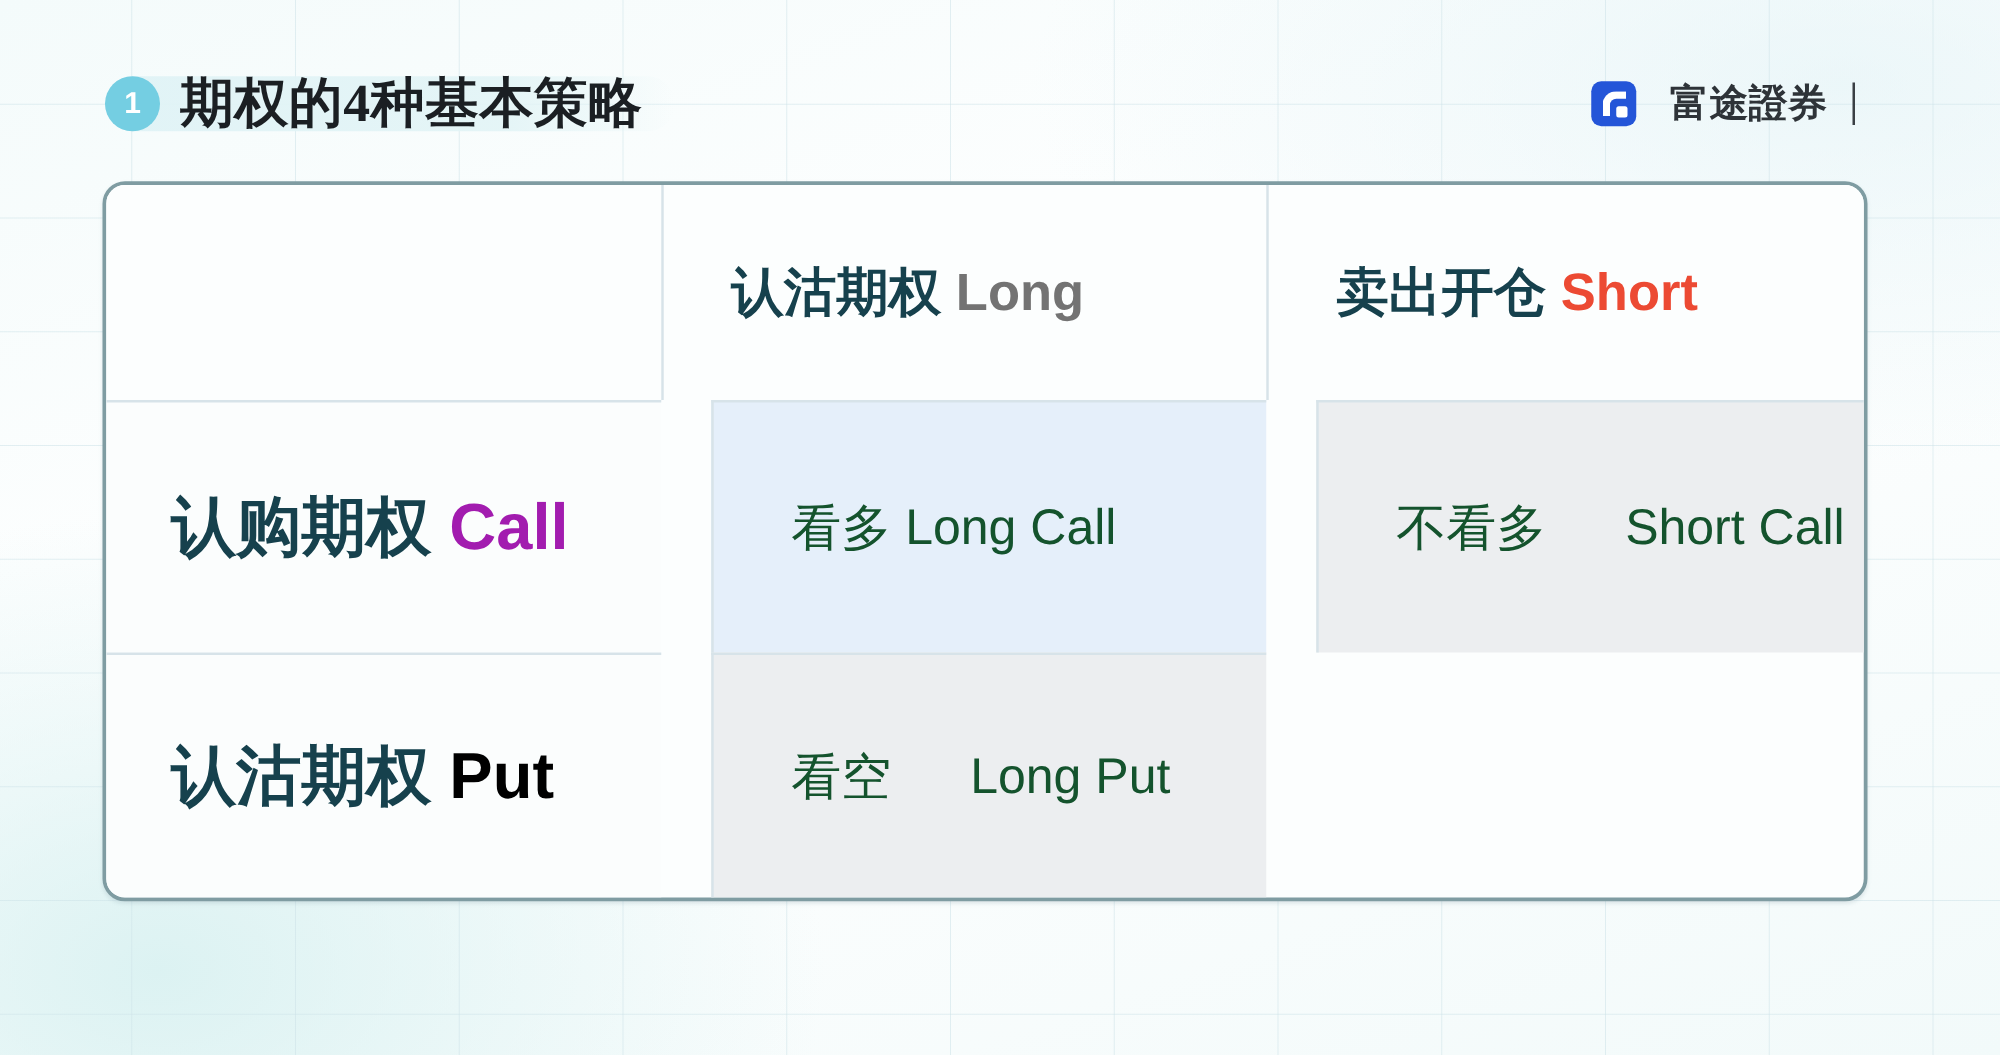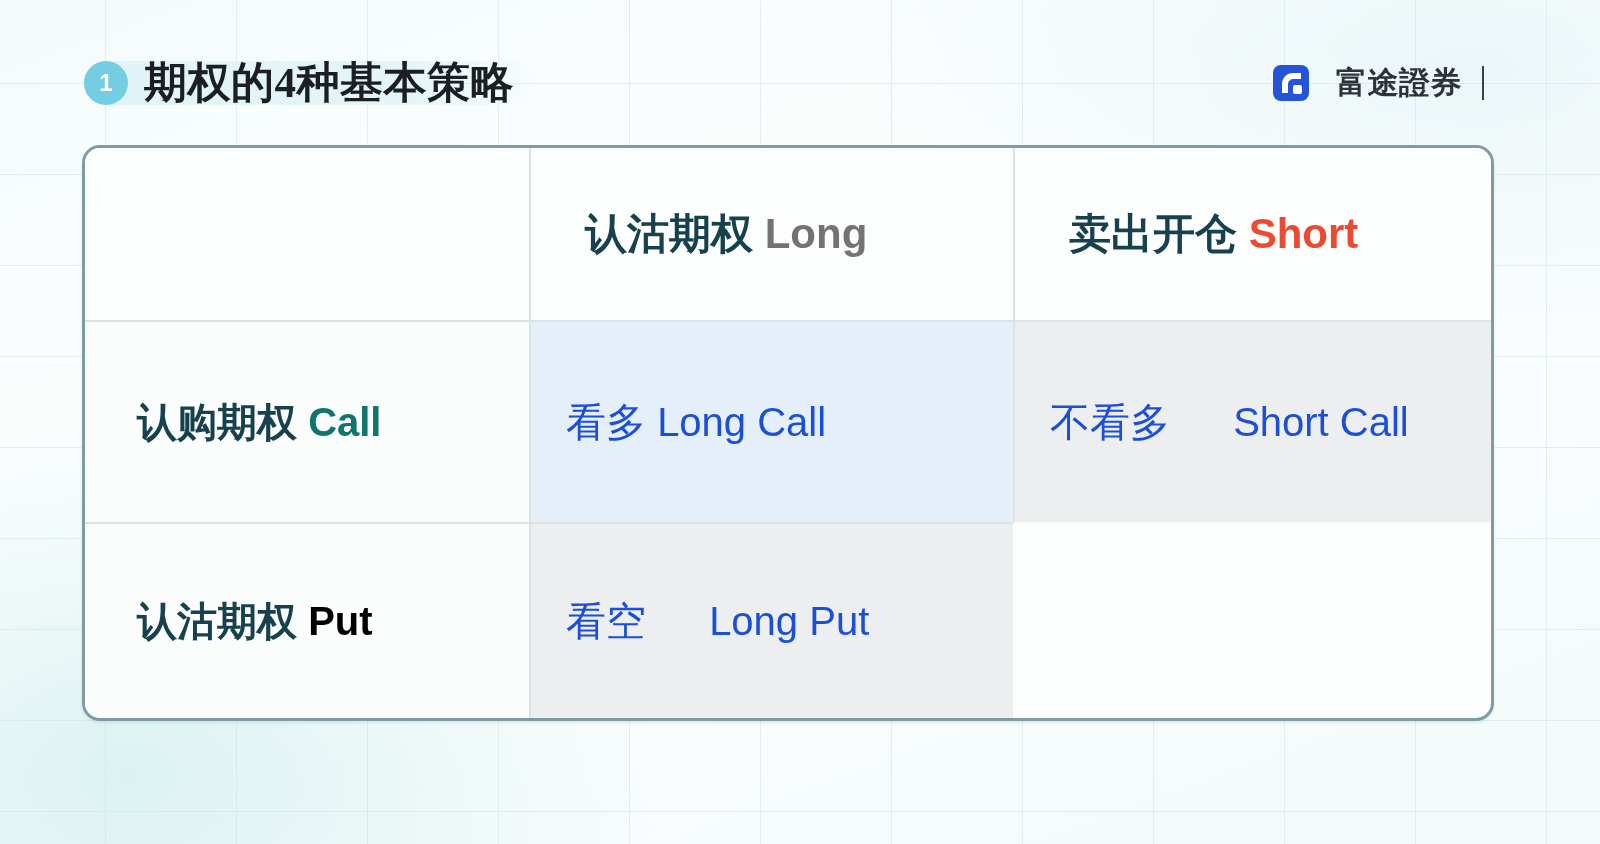--- a/index.html
+++ b/index.html
@@ -180,36 +180,37 @@
     font-weight: 700;
     color: #16414d;
     white-space: nowrap;
     background: #fcfefe;
     padding-left: 54px;
   }
   .hdr .accent-green { color: #737373; }
   .hdr .accent-red { color: #ec4a33; text-align: center; }
 
   .rowlabel {
-    font-size: 40px;
+    font-size: 52px;
     font-weight: 700;
     color: #16414d;
     white-space: nowrap;
     background: #fbfdfd;
     padding-left: 52px;
   }
-  .rowlabel .accent-green { color: #0f766e; }
+  .rowlabel .accent-green { color: #a21caf; }
   .rowlabel .accent-red { color: #000000; }
 
   .data {
     font-size: 40px;
     font-weight: 400;
-    color: #1d4ed8;
-    white-space: nowrap;
-    padding-left: 35px;
+    color: #14532d;
+    white-space: nowrap;
+    padding-left: 62px;
+    margin-left: 40px;
   }
   .bg-blue { background: #e5effa; }
   .bg-gray { background: #eceef0; gap: 26px; }
 
   .nowrap { white-space: nowrap; }
 </style>
 </head>
 <body>
 
 <div id="slide">

